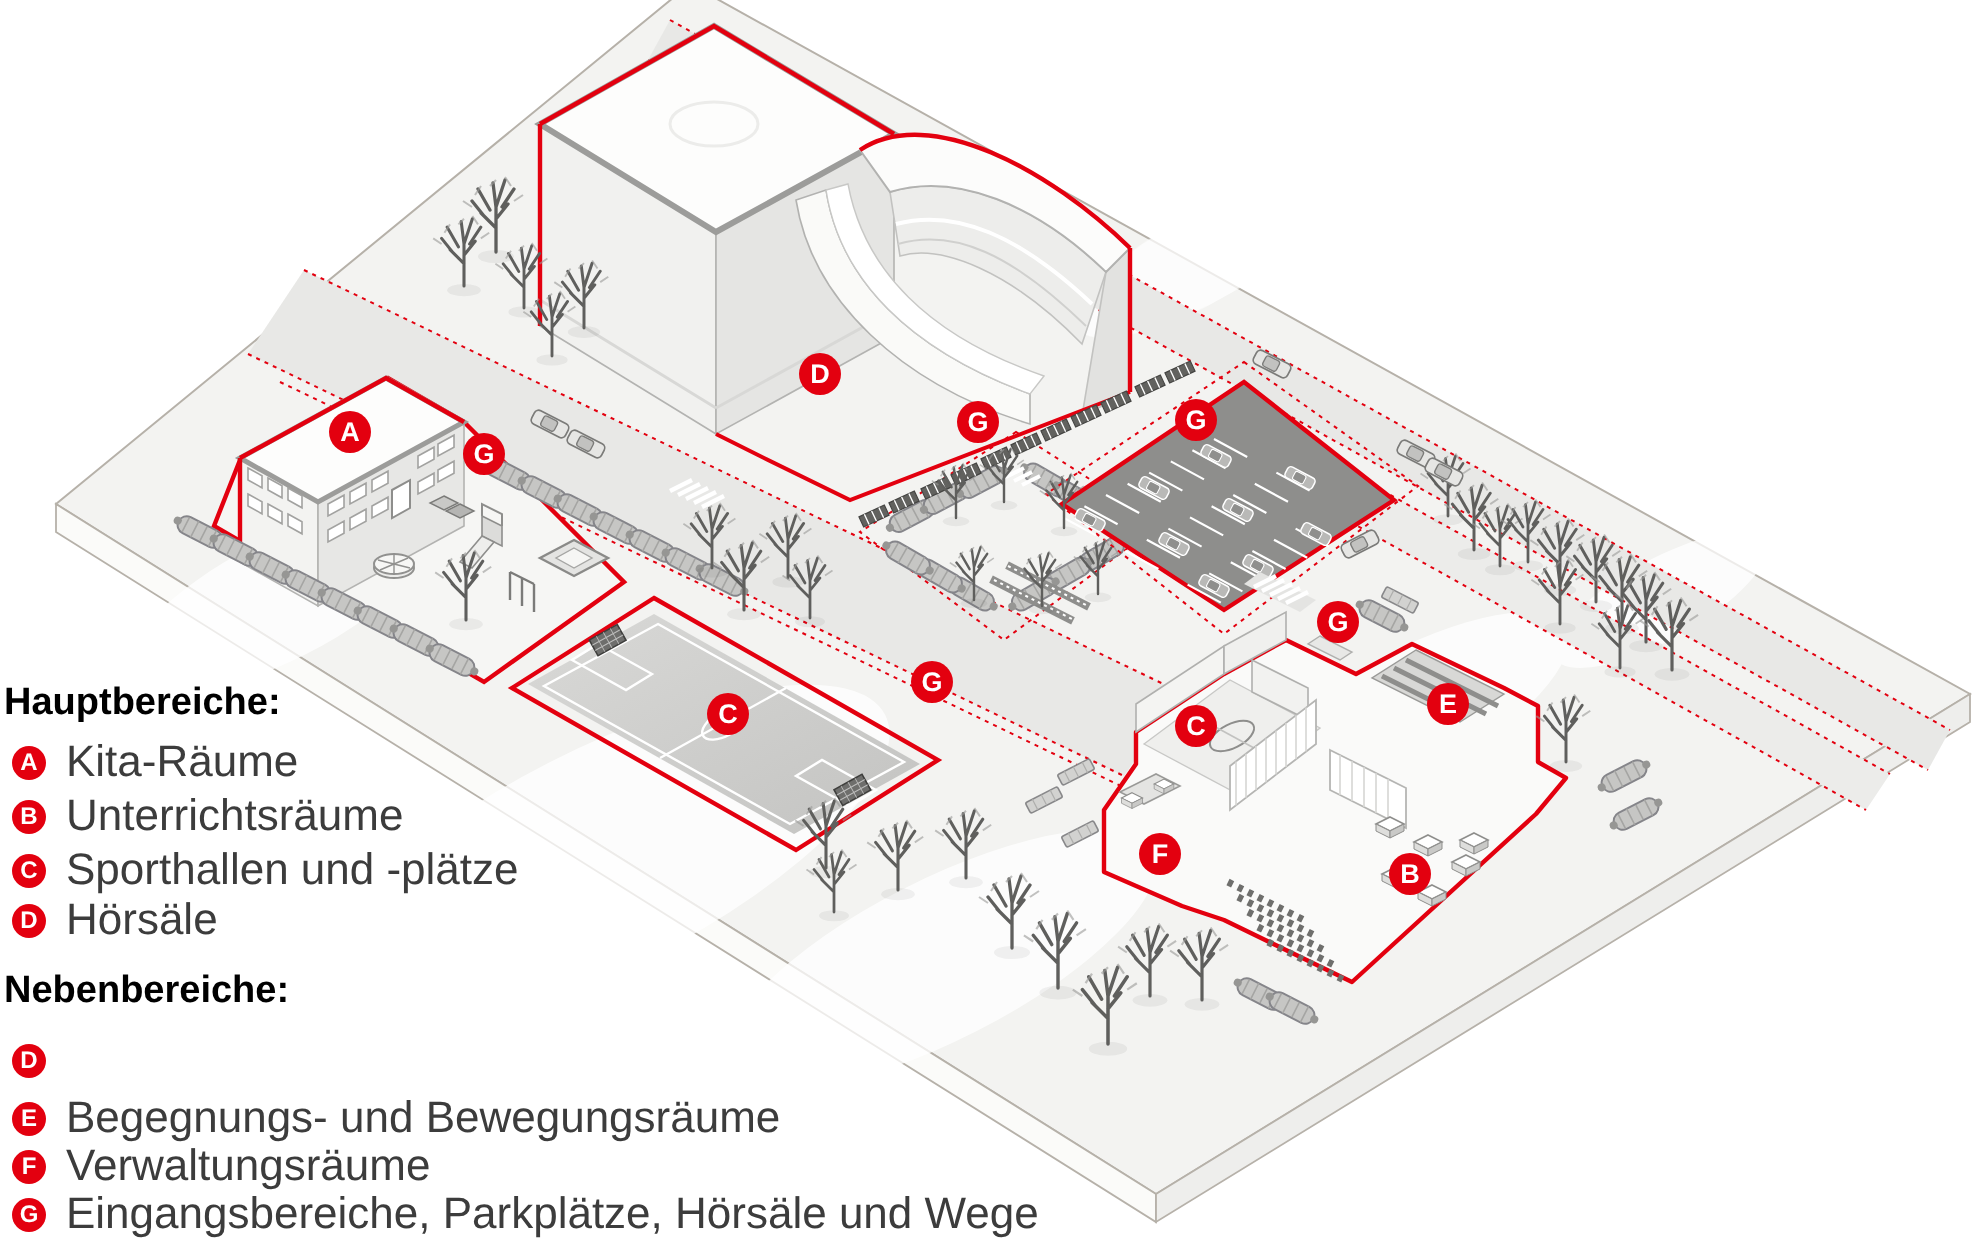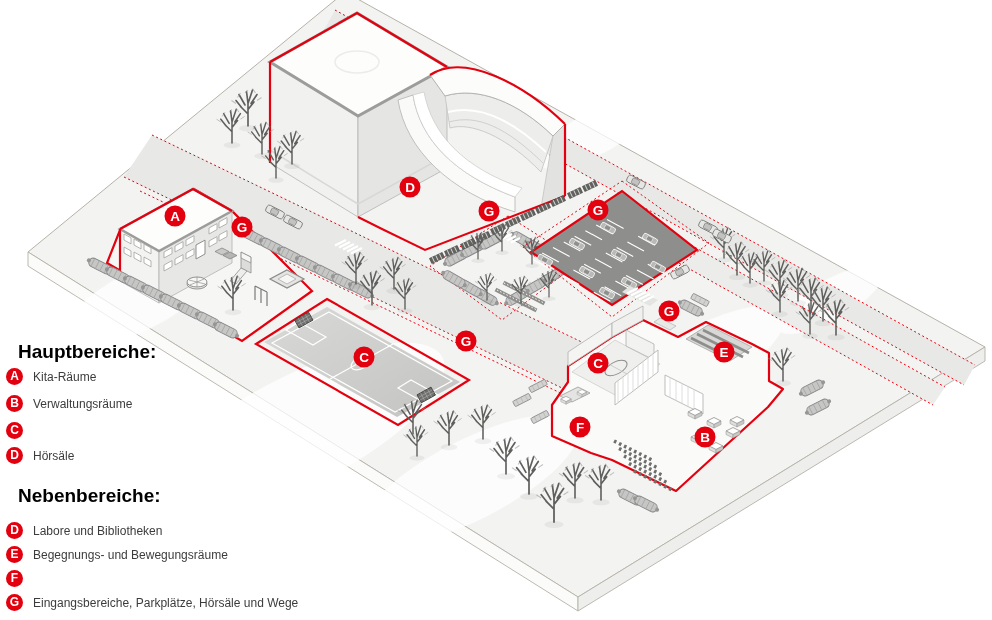--- a/index.html
+++ b/index.html
@@ -5,25 +5,25 @@
   :root{ --red:#e3000f; }
   html,body{margin:0;padding:0;background:#fff;}
   .stage{position:relative;width:992px;height:620px;background:#fff;overflow:hidden;
          font-family:"Liberation Sans", sans-serif;}
   .scene{position:absolute;left:0;top:0;}
   
   .mb{position:absolute;width:21px;height:21px;border-radius:50%;background:var(--red);
       color:#fff;font-weight:bold;font-size:13.5px;line-height:21px;text-align:center;
       transform:translate(-50%,-50%);}
   
-  .lg-title{position:absolute;left:2px;color:#000;font-weight:bold;font-size:19px;white-space:nowrap;margin-left:16px;}
+  .lg-title{position:absolute;left:2px;color:#000;font-weight:bold;font-size:19px;white-space:nowrap;}
   .lg-row{position:absolute;left:6px;display:flex;align-items:center;gap:10px;white-space:nowrap;}
   .lb{width:17px;height:17px;border-radius:50%;background:var(--red);color:#fff;font-weight:bold;
       font-size:12px;line-height:17px;text-align:center;flex:0 0 auto;}
-  .lg-label{font-size:12px;color:#3c3c3c;}
+  .lg-label{font-size:22px;color:#3c3c3c;}
 </style>
 </head>
 <body>
 
 <div class="stage">
 
 <svg class="scene" width="992" height="620" viewBox="0 0 992 620">
   <defs>
     <linearGradient id="fieldGrad" x1="0" y1="0" x2="1" y2="1">
       <stop offset="0" stop-color="#d9d9d7"></stop>
@@ -408,41 +408,42 @@
 </div>
 
 <div>
   <div class="lg-title" style="top:341px">Hauptbereiche:</div>
   <div class="lg-row" style="top:368px">
     <span class="lb">A</span>
     <span class="lg-label">Kita-Räume</span>
   </div>
   <div class="lg-row" style="top:395px">
     <span class="lb">B</span>
-    <span class="lg-label">Verwaltungsräume</span>
+    <span class="lg-label">Unterrichtsräume</span>
   </div>
   <div class="lg-row" style="top:422px">
     <span class="lb">C</span>
+    <span class="lg-label">Sporthallen und -plätze</span>
   </div>
   <div class="lg-row" style="top:447px">
     <span class="lb">D</span>
     <span class="lg-label">Hörsäle</span>
   </div>
 
   <div class="lg-title" style="top:485px">Nebenbereiche:</div>
   <div class="lg-row" style="top:522px">
     <span class="lb">D</span>
-    <span class="lg-label">Labore und Bibliotheken</span>
   </div>
   <div class="lg-row" style="top:546px">
     <span class="lb">E</span>
     <span class="lg-label">Begegnungs- und Bewegungsräume</span>
   </div>
   <div class="lg-row" style="top:570px">
     <span class="lb">F</span>
+    <span class="lg-label">Verwaltungsräume</span>
   </div>
   <div class="lg-row" style="top:594px">
     <span class="lb">G</span>
     <span class="lg-label">Eingangsbereiche, Parkplätze, Hörsäle und Wege</span>
   </div>
 </div>
 
 </div>
 
 </body></html>

